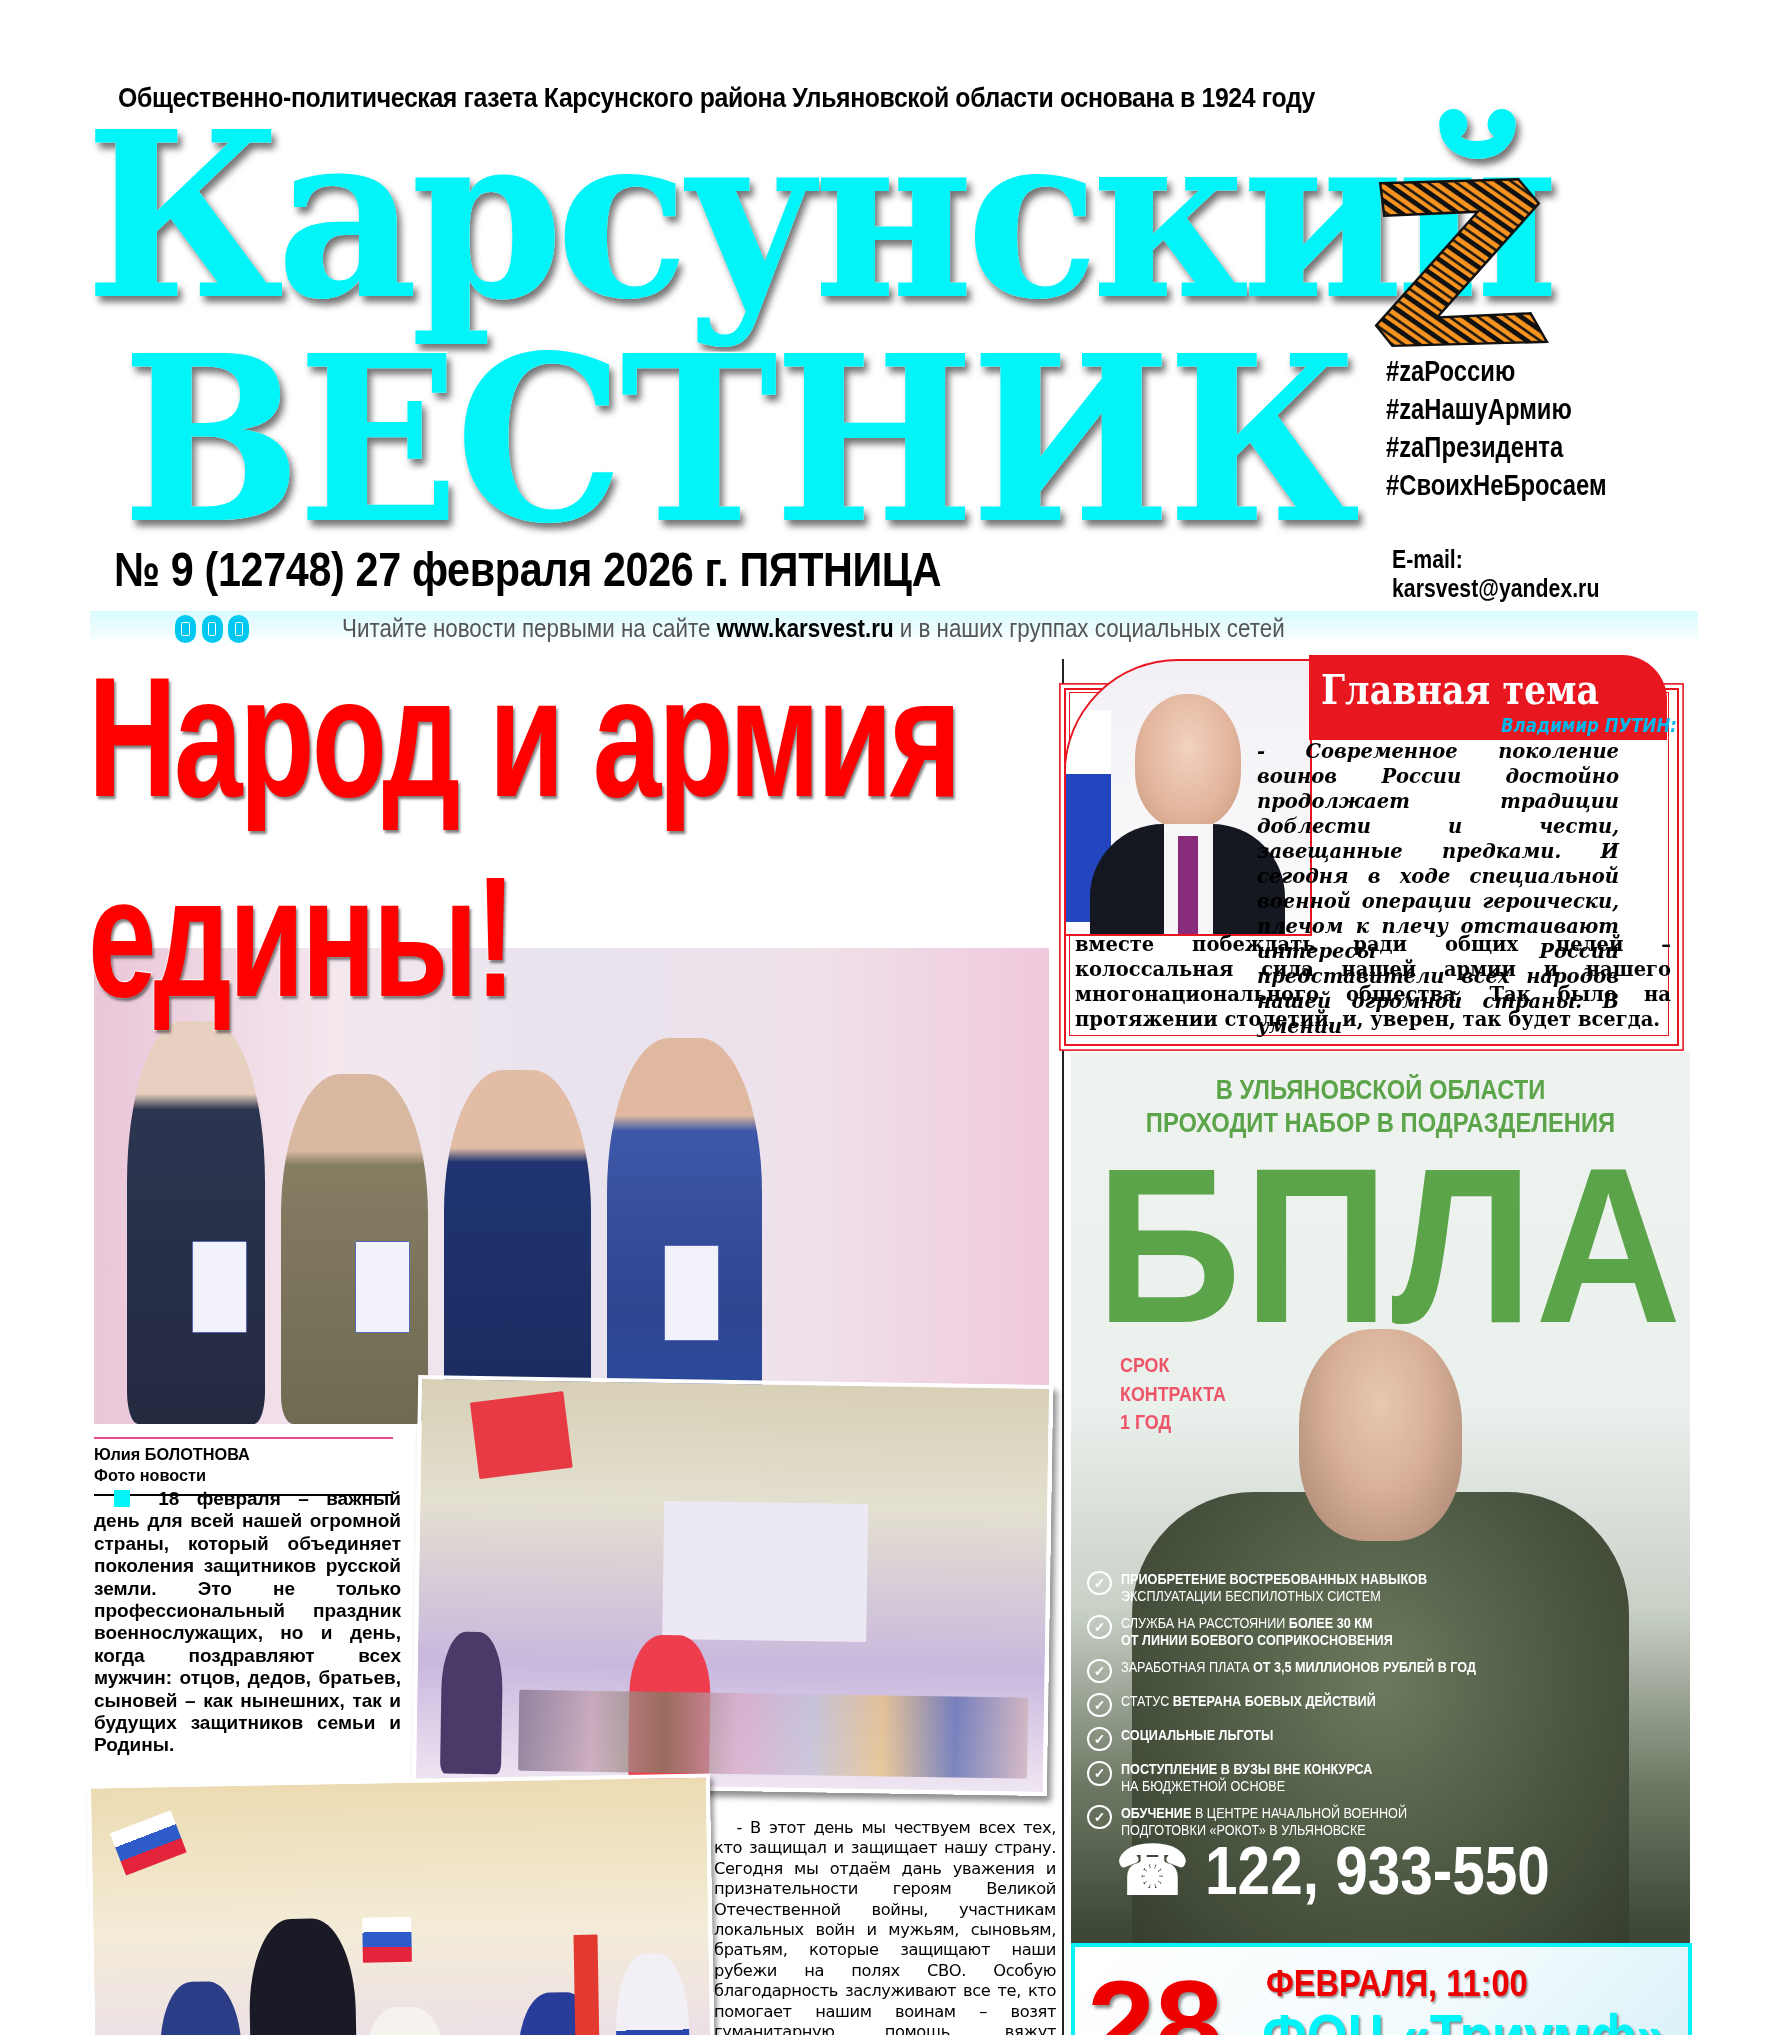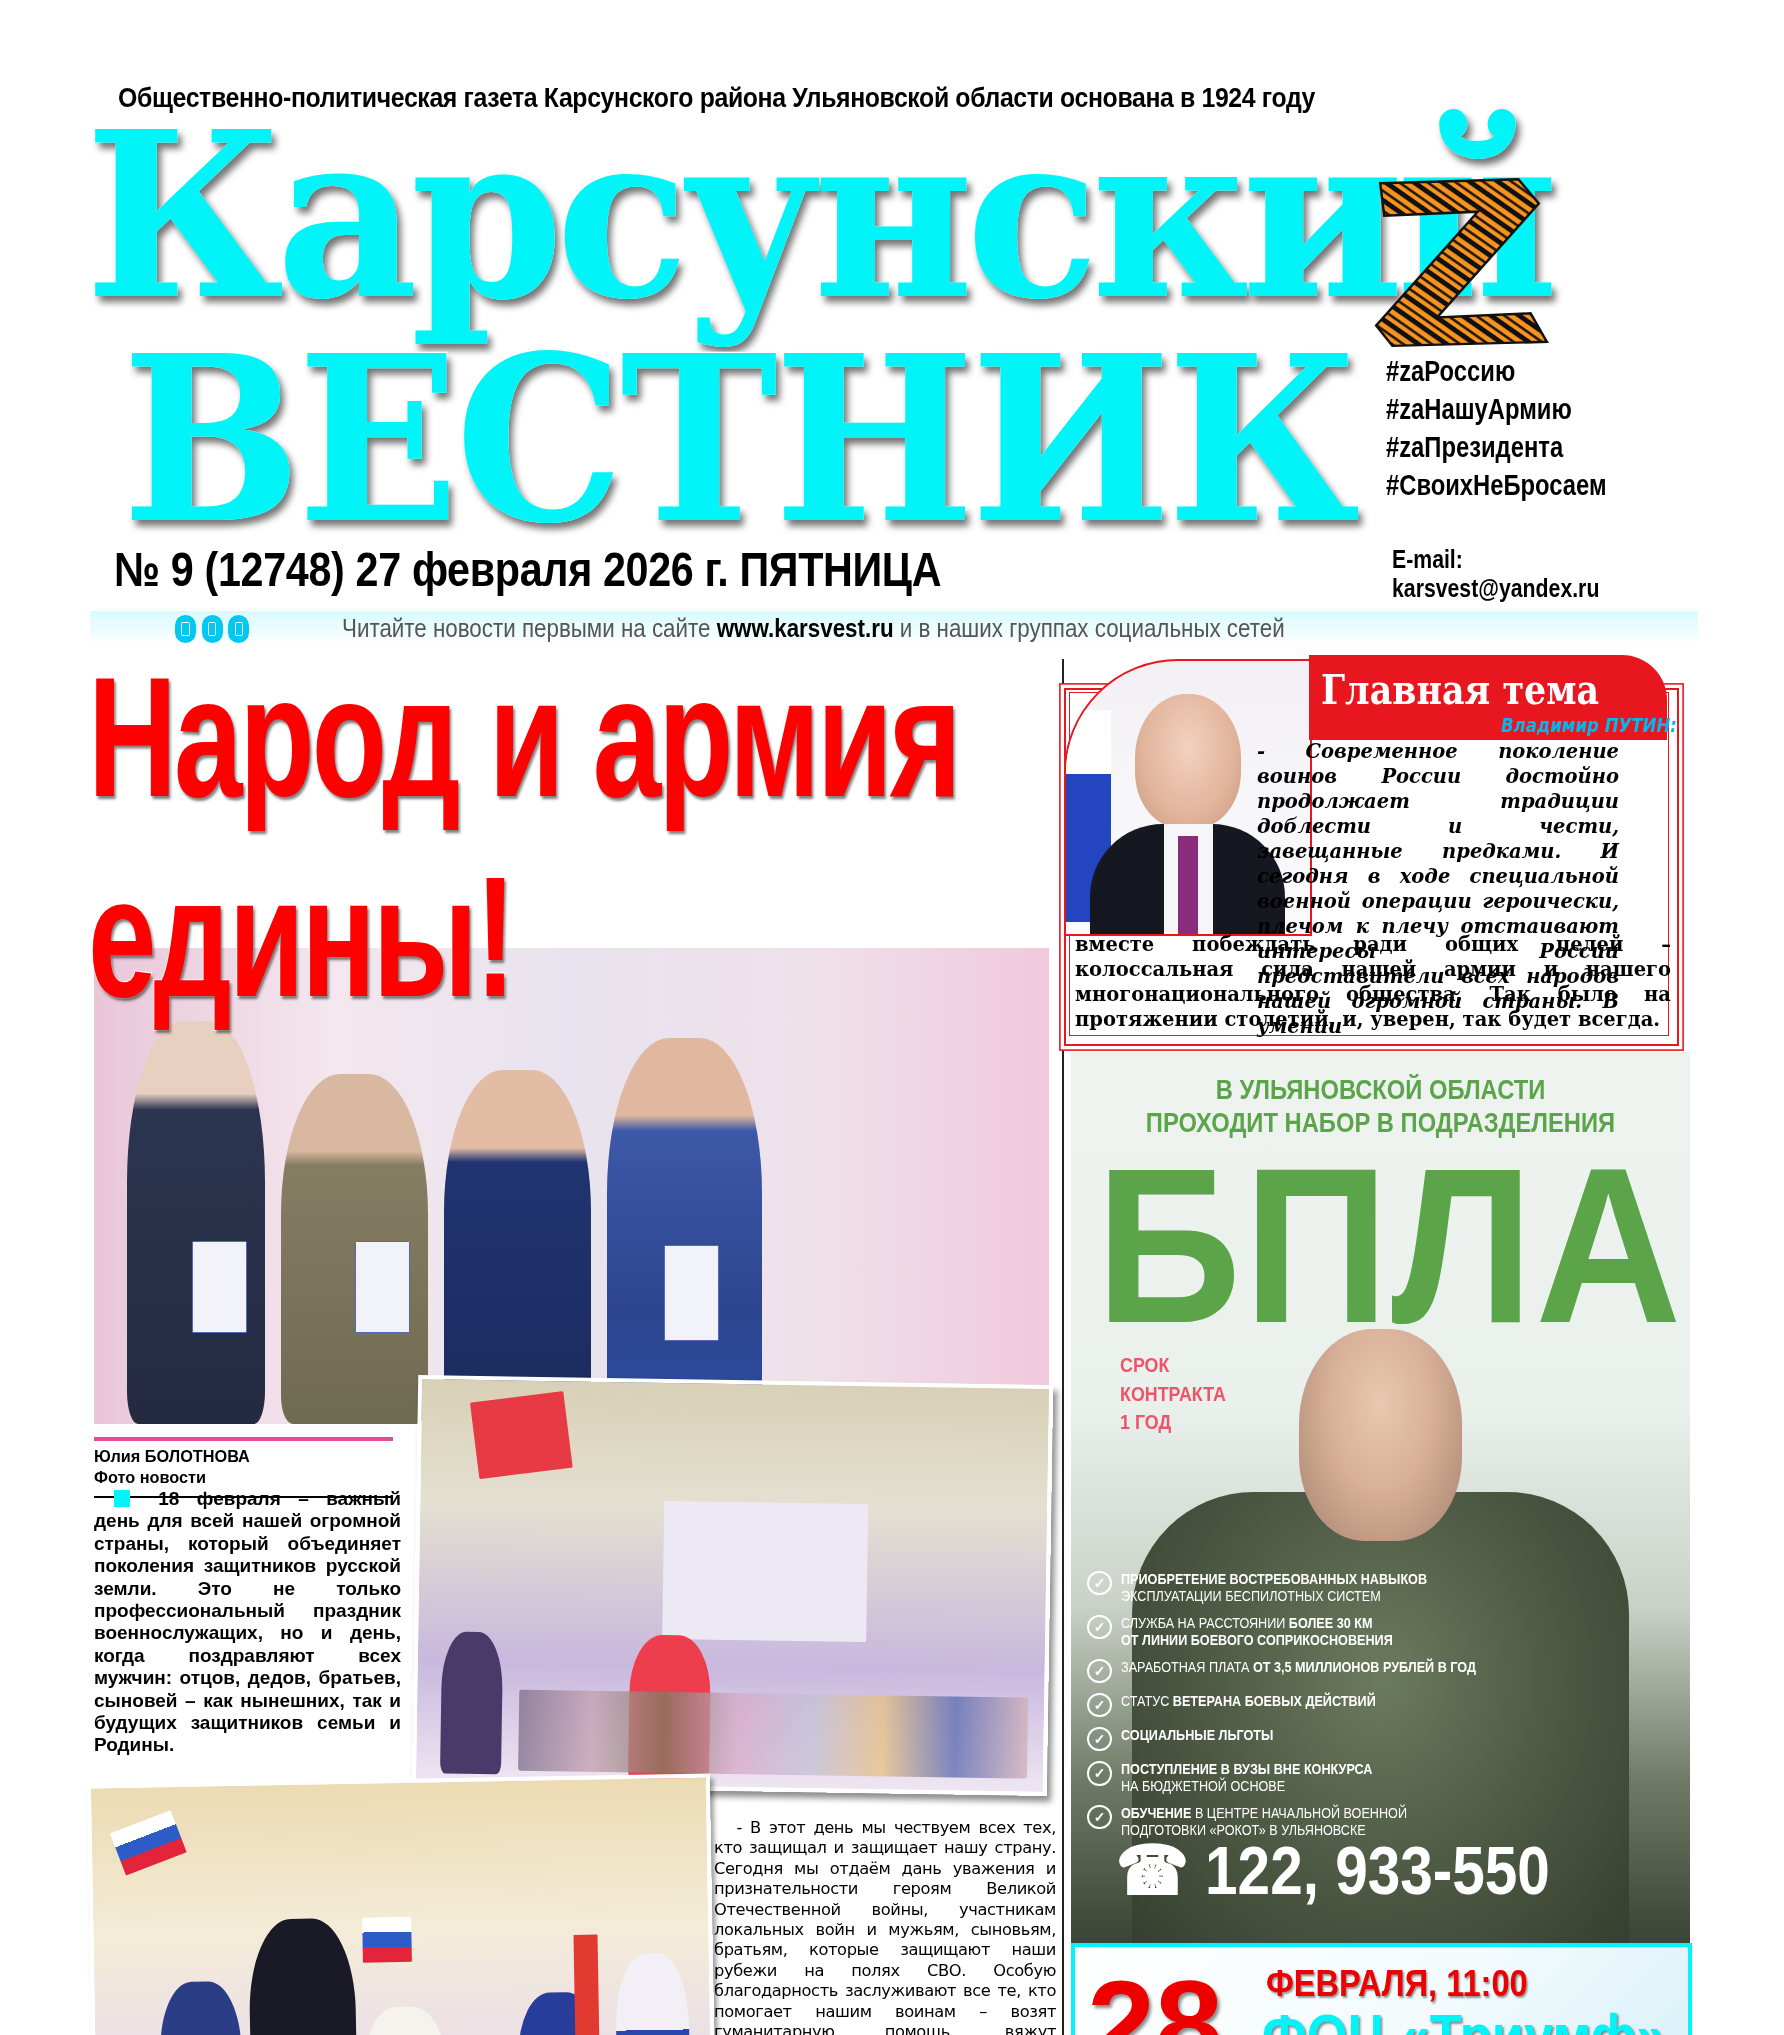--- a/index.html
+++ b/index.html
@@ -20,21 +20,21 @@
   .bar-text { left:342px; top:613px; font-size:26px; line-height:31px; color:#555; white-space:nowrap; transform:scaleX(0.86); transform-origin:left; }
   .bar-text b { color:#000; }
   .col-rule { left:1062px; top:659px; width:1.6px; height:1763px; background:#222; }
   .headline { left:88px; top:655px; width:969px; font-family:"Liberation Sans", sans-serif; font-weight:bold; color:#ff0000; font-size:171px; line-height:163px; letter-spacing:-4.1px; transform:scaleX(0.72); transform-origin:left top; white-space:nowrap; text-shadow: 2.4px 3.3px 3.3px rgba(0,0,0,0.5); -webkit-text-stroke:2px #fff; paint-order: stroke fill; }
   .headline .l2 { display:block; margin-top:37px; }
   .photo { overflow:hidden; }
   .photo-main { left:94px; top:948px; width:955px; height:476px; background:linear-gradient(90deg,#e9c6d8 0%, #f4e7ee 25%, #e8e3ee 50%, #efe1ea 75%, #f0c9dc 100%); }
   .photo-stage { left:415px; top:1380px; width:627px; height:403px; transform:rotate(0.9deg); background:linear-gradient(180deg,#d8d0b6 0%, #e4e0d0 30%, #c8b8de 70%, #efe6f2 100%); box-shadow: 4.1px 5.7px 6.5px rgba(0,0,0,0.45); border:4.1px solid #fff; }
   .photo-kids { left:90px; top:1779px; width:615px; height:366px; transform:rotate(-1deg); background:linear-gradient(180deg,#ecdbb2 0%, #f4ecd8 40%, #e9dcea 80%, #f2e6e8 100%); box-shadow: 3.3px 4.9px 5.7px rgba(0,0,0,0.4); border:4.1px solid #fff; }
   .person { position:absolute; border-radius:40% 40% 8% 8%; }
-  .byline { left:94px; top:1437px; width:299px; border-top:4px solid #ec4899; border-bottom:2px solid #000; padding:4.9px 0 8.1px 0; font-weight:bold; font-size:16.3px; line-height:21px; transform-origin:left; }
+  .byline { left:94px; top:1437px; width:299px; border-top:2px solid #ec4899; border-bottom:2px solid #000; padding:4.9px 0 8.1px 0; font-weight:bold; font-size:16.3px; line-height:21px; transform-origin:left; }
   .lead { left:94px; top:1488px; width:307px; font-weight:bold; font-size:19px; line-height:22.4px; text-align:justify; }
   .lead .sq { display:inline-block; width:16.3px; height:16.3px; background:#00f4f8; margin:0 28.5px 0 19.5px; vertical-align:-1.6px; }
   .body-text { font-family:"DejaVu Sans", sans-serif; font-size:16.3px; line-height:20.4px; text-align:justify; letter-spacing:-0.4px; }
   .rc-text { left:714px; top:1818px; width:342px; }
   .rc-text p { margin:0; text-indent:22.4px; }
   
   .topic-photo-frame { left:1064px; top:659px; width:244px; height:273px; border:2.4px solid #e8171f; border-radius:114px 0 0 0; overflow:hidden; background:linear-gradient(180deg,#f2f0f4 0%, #fbfbfd 100%); }
   .topic-tab { left:1309px; top:655px; width:358px; height:85px; background:#e8171f; border-radius:0 45px 0 0; }
   .topic-tab-label { left:1321px; top:668px; font-family:"DejaVu Serif", serif; font-weight:bold; color:#fff; font-size:41px; line-height:45px; white-space:nowrap; transform:scaleX(0.85); transform-origin:left; }
   .topic-box { left:1064px; top:688px; width:611px; height:354px; border:2.4px solid #e8171f; box-shadow: 0 0 0 3.3px #fff, 0 0 0 4.9px #e8171f; background:#fff; }

